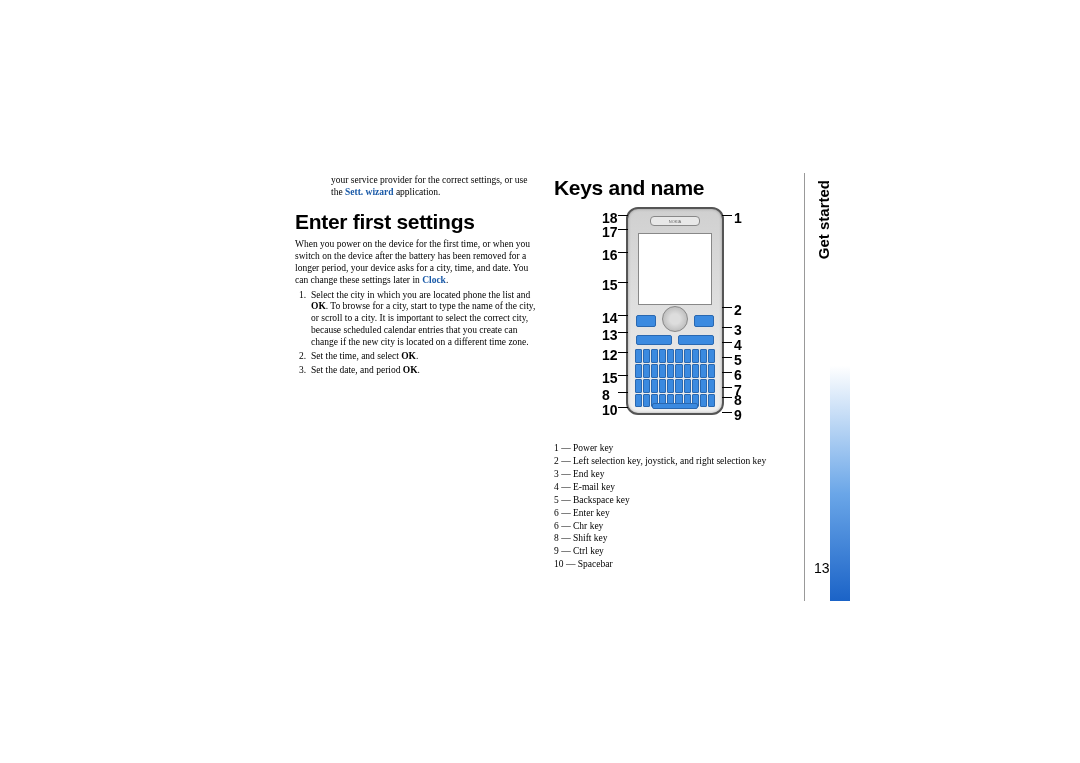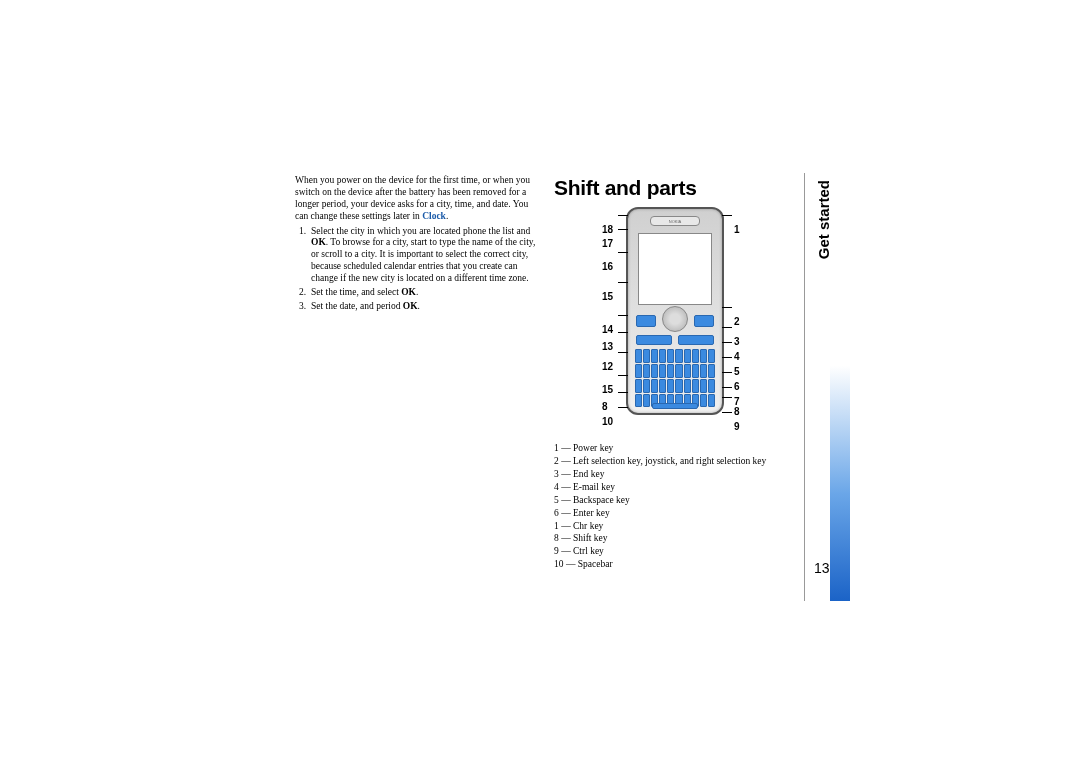--- a/index.html
+++ b/index.html
@@ -132,41 +132,44 @@
   .phone .keypad {
     position:absolute; left:7px; top:140px; width:80px; height:58px;
     display:grid; grid-template-columns:repeat(10,1fr); grid-template-rows:repeat(4,1fr); gap:1px;
   }
   .phone .keypad div { background:#3b8ae0; border:1px solid #2a68b0; border-radius:1px;}
   .phone .spacebar {
     position:absolute; left:24px; bottom:4px; width:46px; height:6px; background:#3b8ae0; border:1px solid #2a68b0; border-radius:2px;
   }
   .callout {
     position: absolute;
-    font-size: 10px;
+    font-size: 14px;
     font-weight: bold;
-    margin-top: 14px;
   }
   .lead {
     position: absolute;
     background: #000;
     height: 1px;
   }
 </style>
 </head>
 <body>
 
 <div class="vline"></div>
 <div class="gradient"></div>
 <div class="tab">Get started</div>
 <div class="pagenum">13</div>
 
 <div class="page">
 
   <div class="col col1">
+    <p style="padding-left:36px;">
+      <span>your service provider for the correct settings, or use the </span><span class="link">Sett. wizard</span><span> application.</span>
+    </p>
+    <h2>Enter first settings</h2>
     <p>
       <span>When you power on the device for the first time, or when you switch on the device after the battery has been removed for a longer period, your device asks for a city, time, and date. You can change these settings later in </span><span class="link">Clock</span><span>.</span>
     </p>
     <ol>
       <li>
         <span class="num">1.</span>
         <span class="body">
           <span>Select the city in which you are located phone the list and </span><span class="bold">OK</span><span>. To browse for a city, start to type the name of the city, or scroll to a city. It is important to select the correct city, because scheduled calendar entries that you create can change if the new city is located on a different time zone.</span>
         </span>
       </li>
@@ -179,21 +182,21 @@
       <li>
         <span class="num">3.</span>
         <span class="body">
           <span>Set the date, and period </span><span class="bold">OK</span><span>.</span>
         </span>
       </li>
     </ol>
   </div>
 
   <div class="col col2">
-    <h2 class="h2-top">Shift and parts</h2>
+    <h2 class="h2-top">Keys and name</h2>
 
     <div class="diagram">
       <div class="phone">
         <div class="earpiece">NOKIA</div>
         <div class="screen"></div>
         <div class="softrow">
           <div class="softkey"></div>
           <div class="dpad"></div>
           <div class="softkey"></div>
         </div>
@@ -291,20 +294,20 @@
         </div>
     </div>
 
     <div class="legend-list" id="legend">
         <div>1 — Power key</div>
         <div>2 — Left selection key, joystick, and right selection key</div>
         <div>3 — End key</div>
         <div>4 — E-mail key</div>
         <div>5 — Backspace key</div>
         <div>6 — Enter key</div>
-        <div>1 — Chr key</div>
+        <div>6 — Chr key</div>
         <div>8 — Shift key</div>
         <div>9 — Ctrl key</div>
         <div>10 — Spacebar</div>
       </div>
   </div>
 
 </div>
 
 </body></html>

